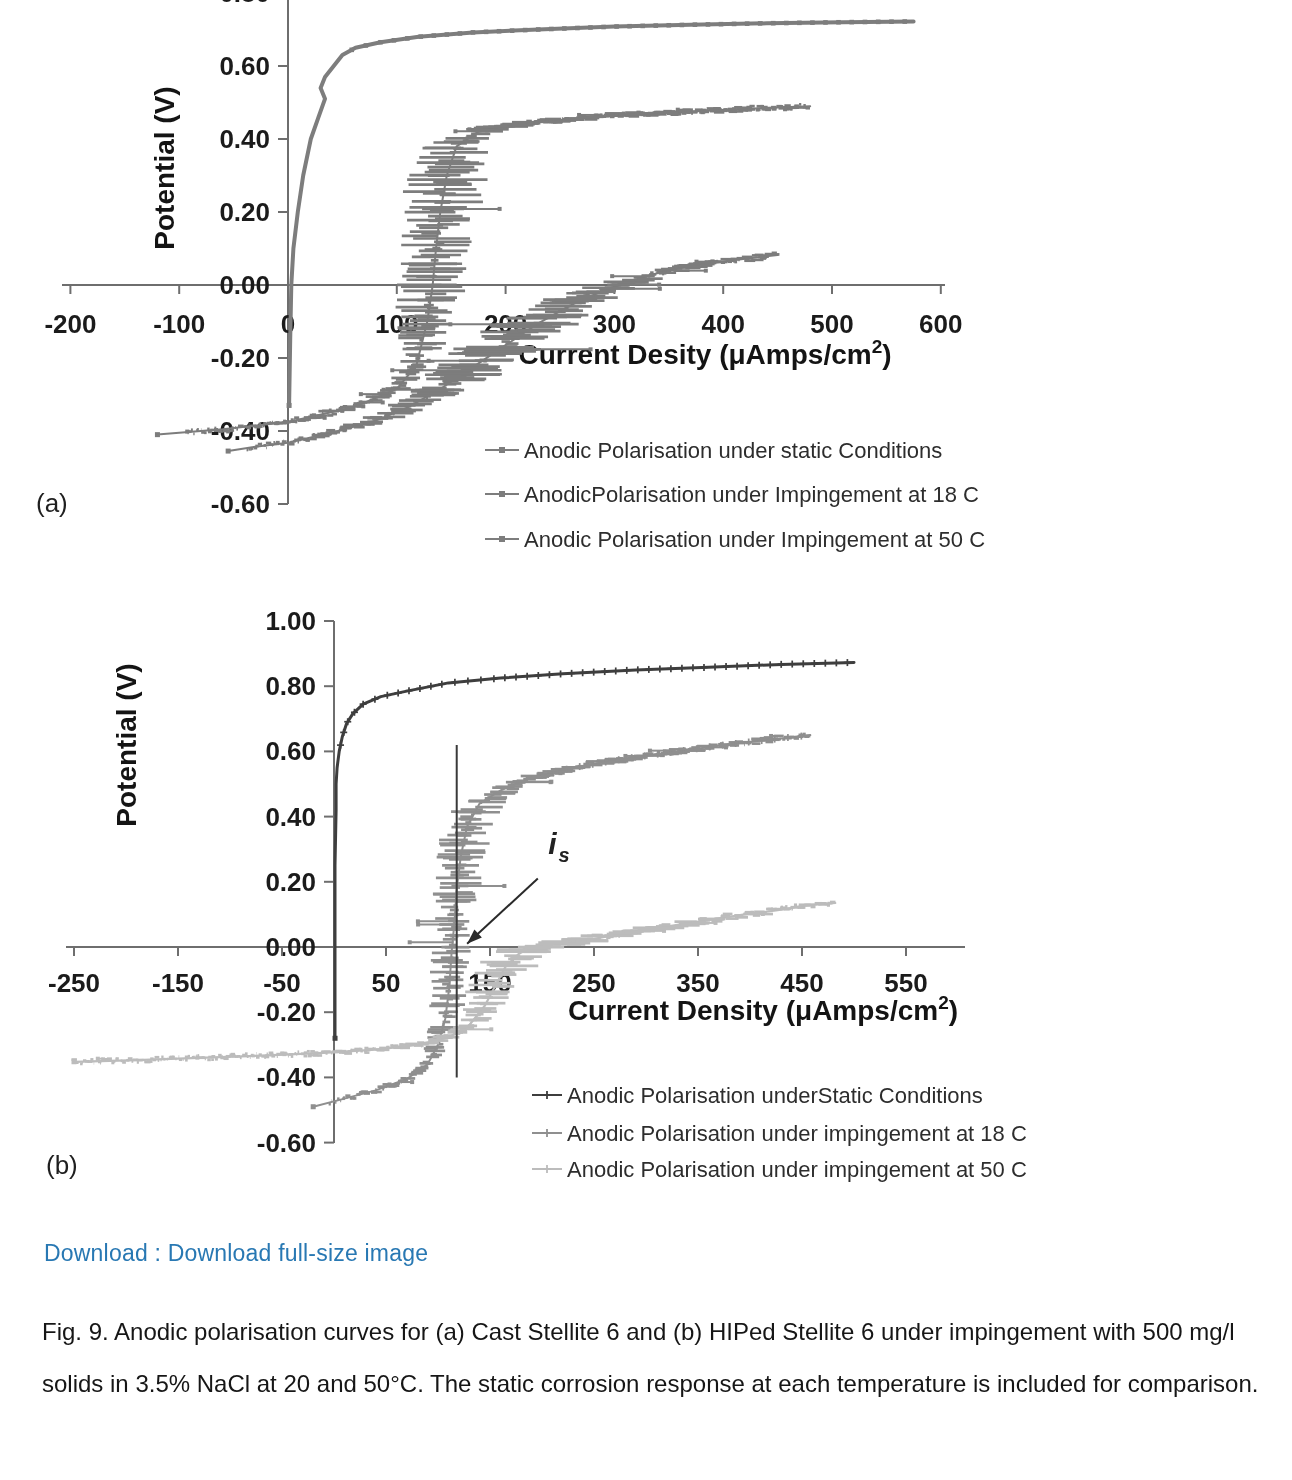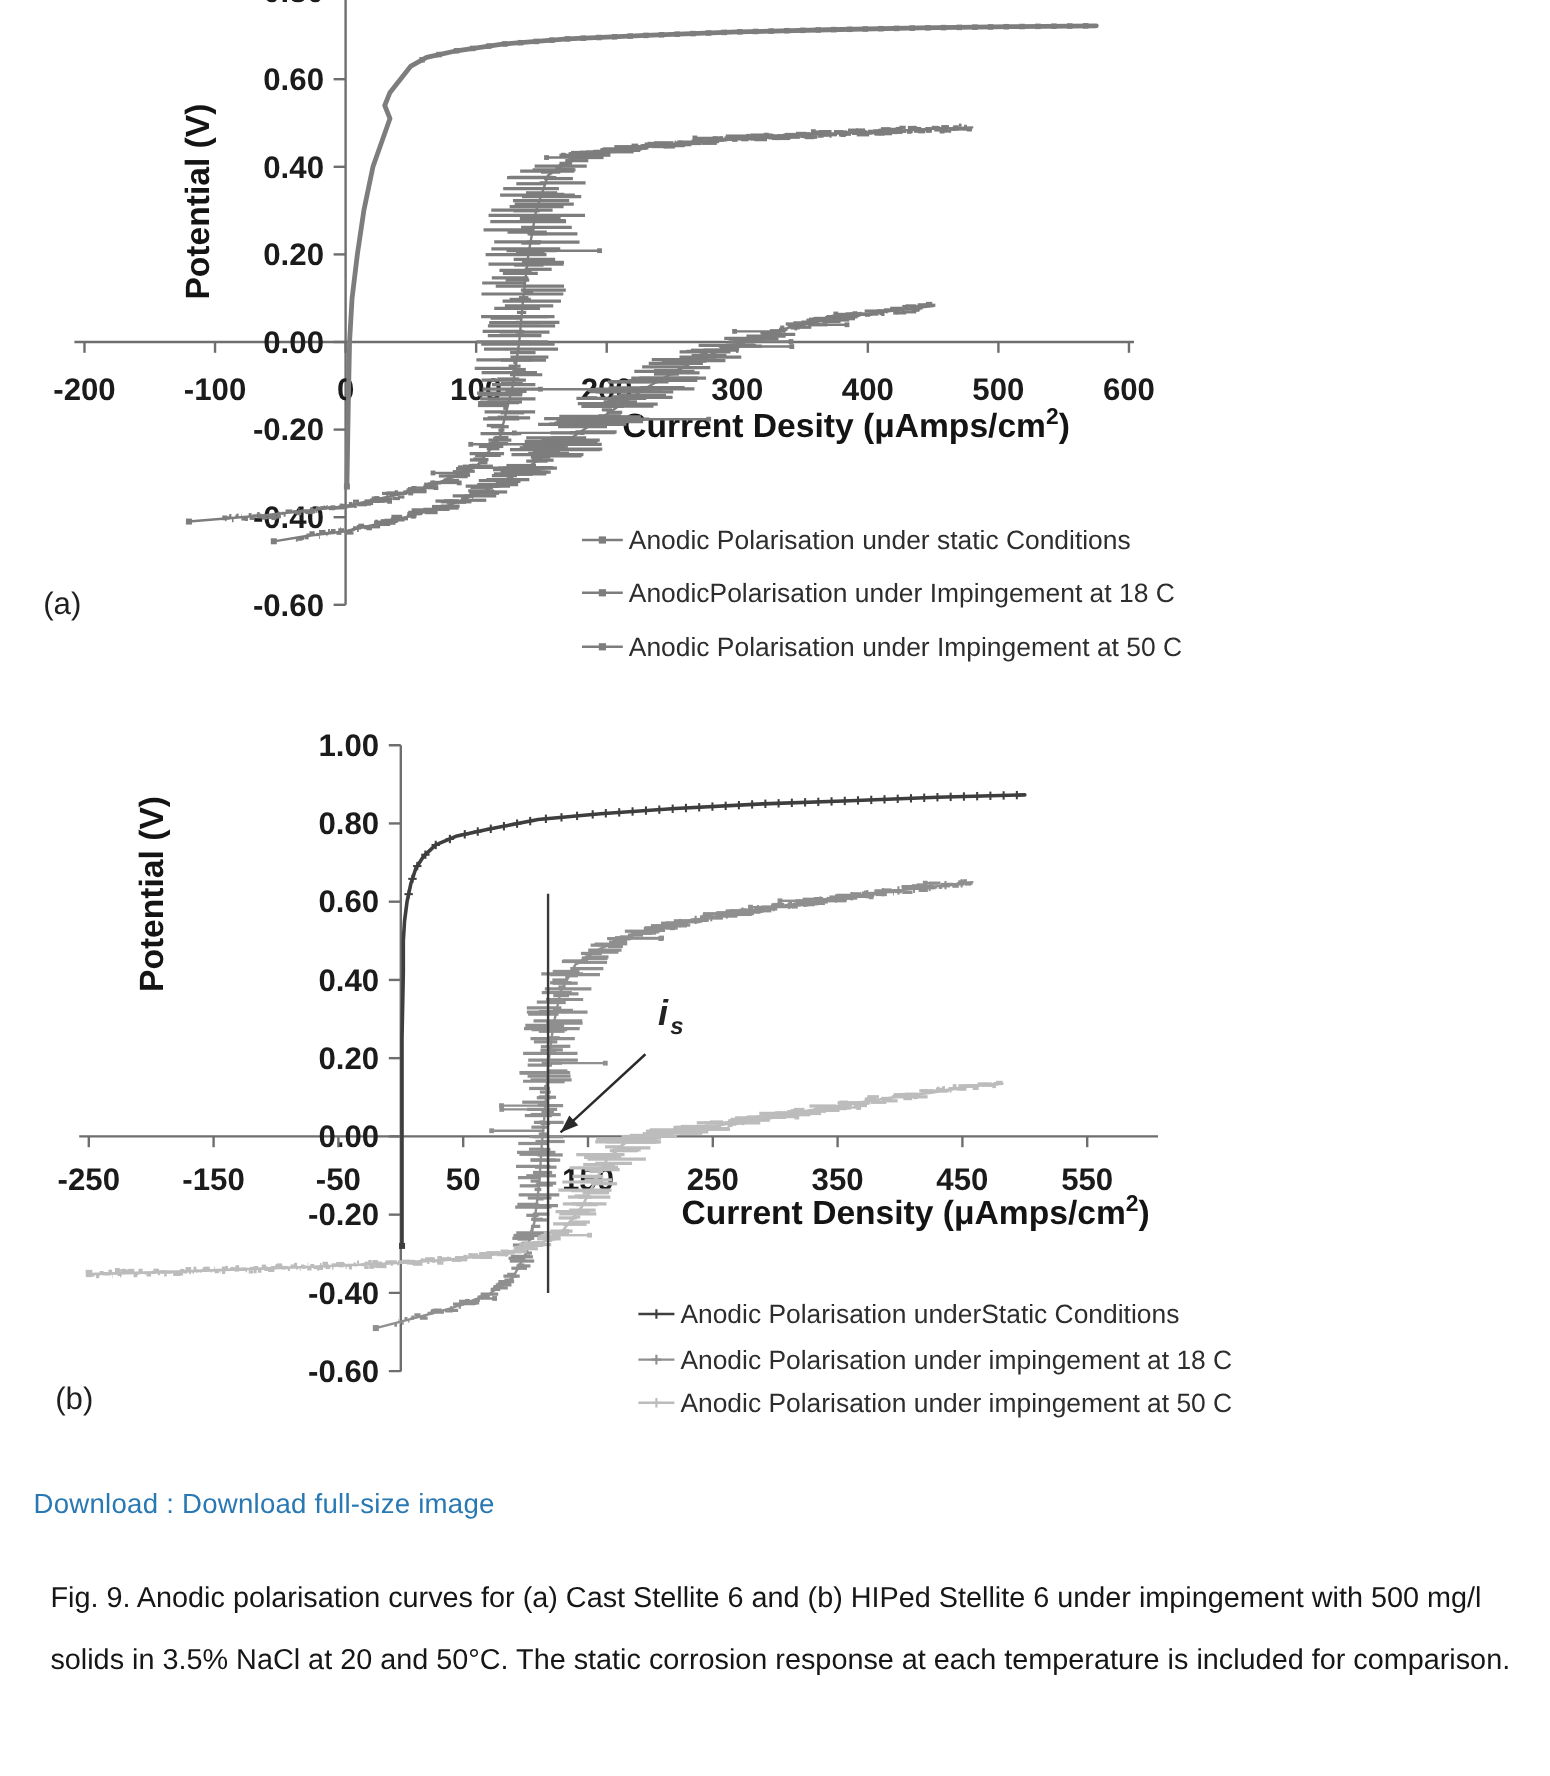--- a/index.html
+++ b/index.html
@@ -3,21 +3,21 @@
 <meta charset="utf-8">
 <style>
   html,body{margin:0;padding:0;background:#ffffff;}
   body{width:1292px;height:1480px;position:relative;font-family:"Liberation Sans",sans-serif;overflow:hidden;}
   svg{position:absolute;left:0;overflow:hidden;display:block;}
   #chart-a{top:0;}
   #chart-b{top:595px;}
   .panel-label{position:absolute;font-size:26px;color:#1f1f1f;font-family:"Liberation Sans",sans-serif;}
   #panel-a{left:36px;top:488px;}
   #panel-b{left:46px;top:1150px;}
-  .download-row{position:absolute;left:28px;top:1240px;font-size:23px;color:#2878b3;letter-spacing:0.2px;}
+  .download-row{position:absolute;left:44px;top:1240px;font-size:23px;color:#2878b3;letter-spacing:0.2px;}
   .download-row a{color:#2878b3;text-decoration:none;cursor:pointer;}
   .caption{position:absolute;left:42px;top:1306px;width:1230px;margin:0;
            font-family:Liberation Sans, sans-serif;font-size:24px;line-height:52px;color:#161616;}
   svg text{font-family:"Liberation Sans",sans-serif;}
 </style>
 </head>
 <body>
 
 <svg id="chart-a" width="1070" height="575" viewBox="0 0 1070 575">
     <g>

